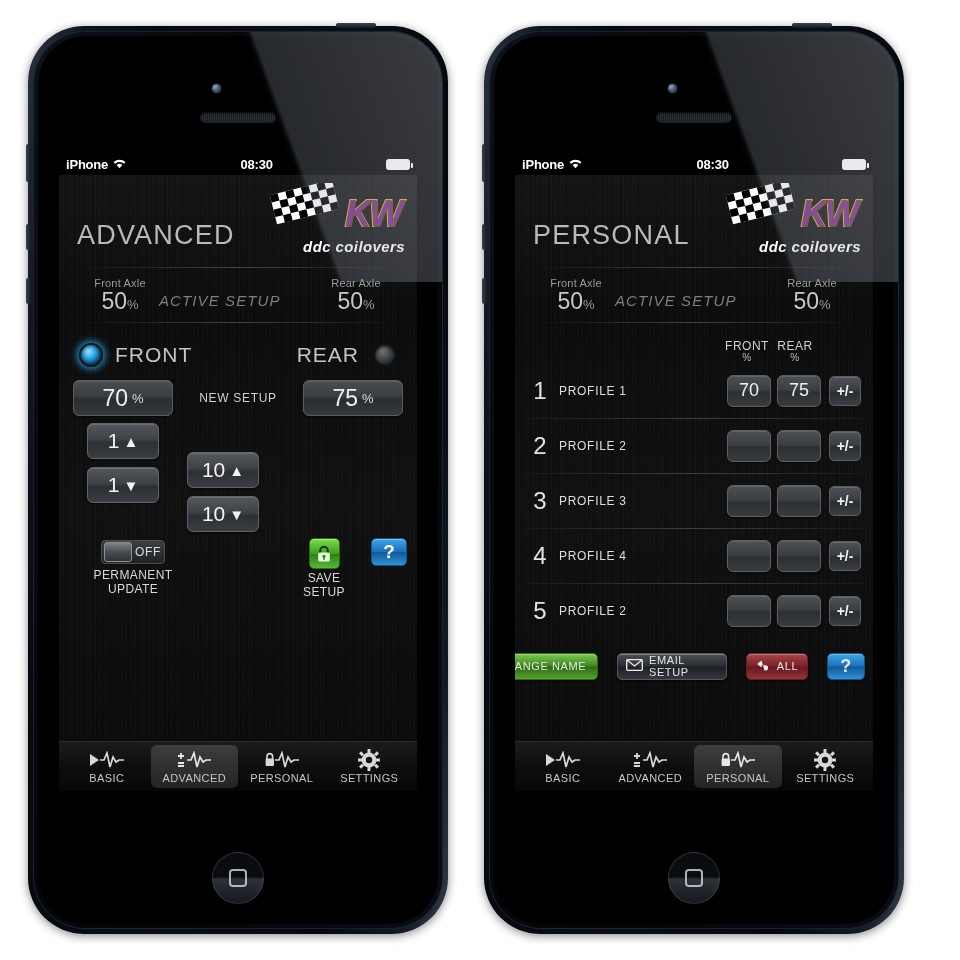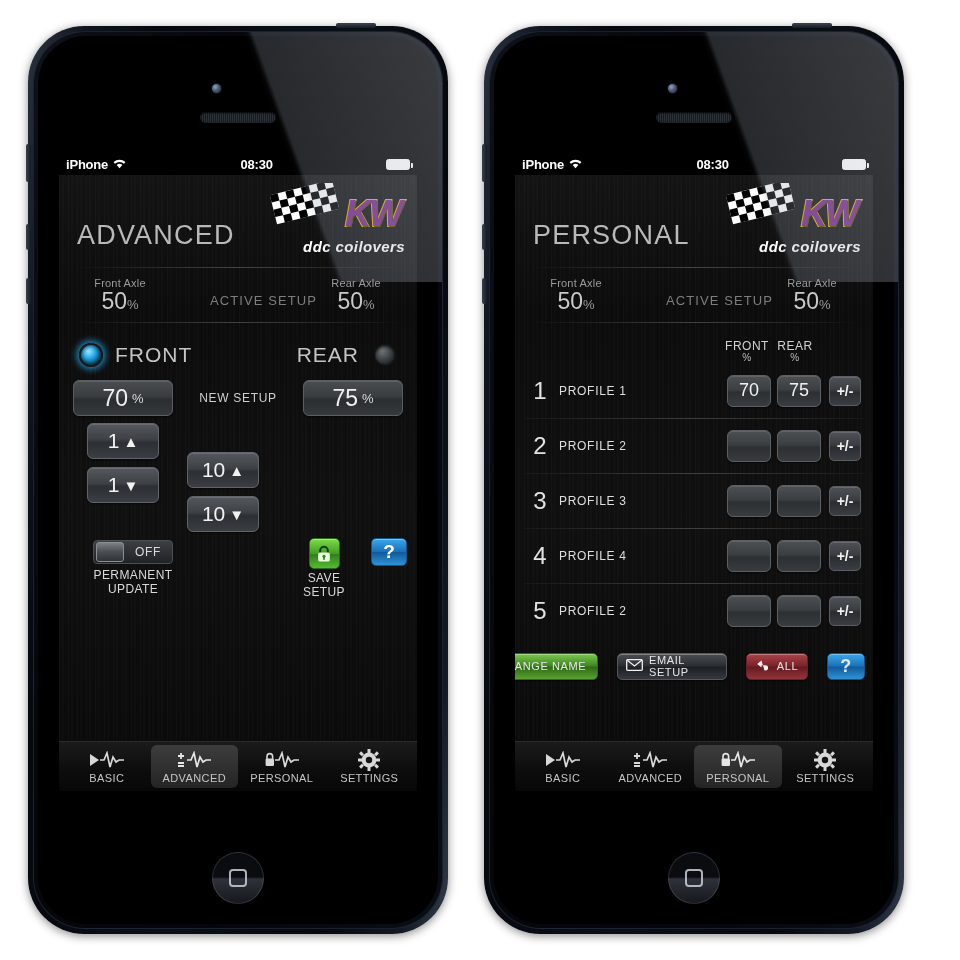--- a/index.html
+++ b/index.html
@@ -161,22 +161,22 @@
   
   .active-setup {
     flex: 0 0 54px; display: flex; align-items: center;
     padding: 0 22px; position: relative;
   }
   .axle-box { text-align: center; width: 78px; }
   .axle-cap { font-size: 11px; color: #9a9a9a; letter-spacing: .2px; }
   .axle-val { font-size: 23px; color: #c9c9c9; line-height: 1.05; }
   .axle-val .pct { font-size: 13px; color: #9a9a9a; }
   .active-label {
-    flex: 1; text-align: right; font-size: 13px;
-    color: #7e7e7e; letter-spacing: 1.1px; padding-top: 10px;
+    flex: 1; text-align: left; font-size: 15px;
+    color: #7e7e7e; letter-spacing: 1.1px; padding-top: 10px; font-style: italic;
   }
 
   
   .adv-body { flex: 1; display: flex; flex-direction: column; position: relative; padding-top: 6px; }
 
   .radio-row { display: flex; align-items: center; padding: 8px 20px 2px; height: 46px; }
   .radio-led {
     width: 24px; height: 24px; border-radius: 50%;
     background: radial-gradient(circle at 38% 32%, #9fe7ff 0%, #22a7e8 38%, #0b4f7a 72%, #041f33 100%);
     box-shadow: 0 0 7px 2px rgba(40,170,235,.85), inset 0 0 4px rgba(0,0,0,.7);
@@ -232,21 +232,21 @@
     box-shadow: 0 2px 6px rgba(0,0,0,.8);
   }
   .transmit-label {
     position: absolute; left: 62%; top: 34px;
     font-size: 11px; color: #cfcfcf; letter-spacing: 1px;
   }
 
   .adv-footer { height: 84px; flex: 0 0 84px; position: relative; padding: 0 14px; }
   .toggle-wrap { position: absolute; left: 22px; top: 6px; width: 104px; text-align: center; }
   .toggle {
-    width: 80px; height: 24px; border-radius: 4px;
+    width: 64px; height: 24px; border-radius: 4px;
     background: linear-gradient(180deg,#3c3f43,#202326);
     border: 1px solid #4b4f54;
     display: flex; align-items: center; position: relative; margin: 0 auto;
   }
   .toggle-knob {
     width: 28px; height: 20px; margin-left: 2px; border-radius: 3px;
     background: linear-gradient(180deg,#7c8186 0%,#4a4e52 50%,#2f3337 100%);
     border: 1px solid #8a8f94;
   }
   .toggle-text { flex: 1; text-align: center; font-size: 12px; color: #dadada; letter-spacing: .6px; }

